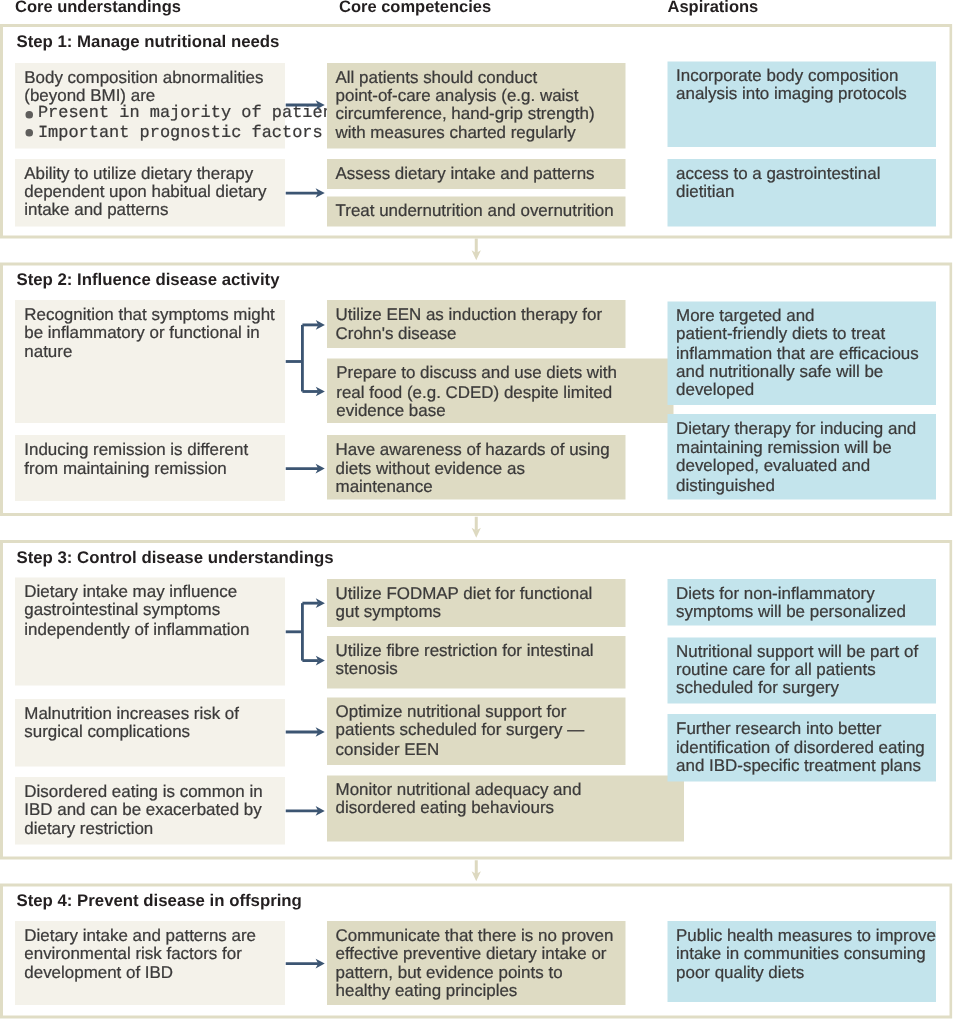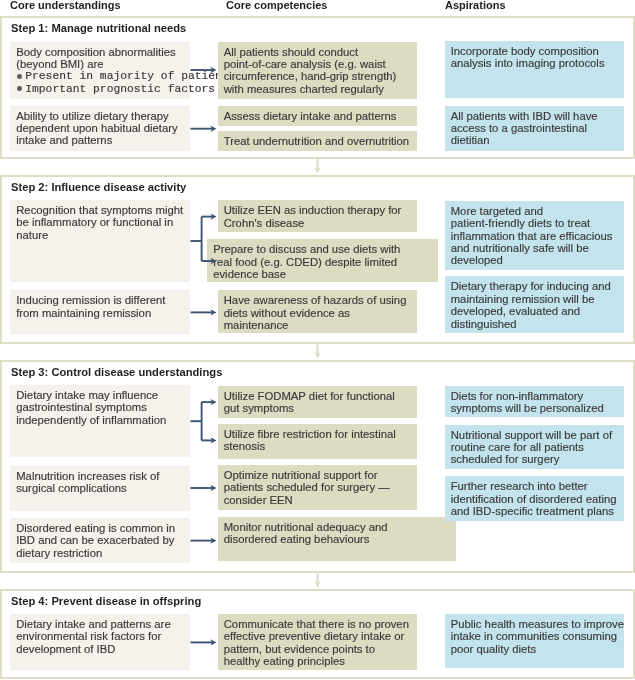--- a/index.html
+++ b/index.html
@@ -50,40 +50,39 @@
       <div class="ln">Assess dietary intake and patterns</div>
     </div>
 <div class="bx c2" style="left:217.5px;top:130.5px;width:199.0px;height:20.0px">
       <div class="ln">Treat undernutrition and overnutrition</div>
     </div>
 <div class="bx c3" style="left:444.5px;top:41.0px;width:179.0px;height:57.0px">
       <div class="ln">Incorporate body composition</div>
       <div class="ln">analysis into imaging protocols</div>
     </div>
 <div class="bx c3" style="left:444.5px;top:105.5px;width:179.0px;height:45.0px">
-      <div class="ln">All patients with IBD will have</div>
       <div class="ln">access to a gastrointestinal</div>
       <div class="ln">dietitian</div>
     </div>
 <div class="step" style="left:0px;top:175px;width:635px;height:169px"></div>
 <div class="steptitle" style="left:11px;top:181.4px">Step 2: Influence disease activity</div>
 <div class="bx c1" style="left:10.0px;top:199.8px;width:180.0px;height:81.8px">
       <div class="ln">Recognition that symptoms might</div>
       <div class="ln">be inflammatory or functional in</div>
       <div class="ln">nature</div>
     </div>
 <div class="bx c1" style="left:10.0px;top:290.1px;width:180.0px;height:44.2px">
       <div class="ln">Inducing remission is different</div>
       <div class="ln">from maintaining remission</div>
     </div>
 <div class="bx c2" style="left:217.5px;top:200.2px;width:199.0px;height:31.8px">
       <div class="ln">Utilize EEN as induction therapy for</div>
       <div class="ln">Crohn's disease</div>
     </div>
-<div class="bx c2" style="left:207px;top:239.4px;width:231px;height:42.8px">
+<div class="bx c2" style="left:218px;top:239.4px;width:231px;height:42.8px">
       <div class="ln">Prepare to discuss and use diets with</div>
       <div class="ln">real food (e.g. CDED) despite limited</div>
       <div class="ln">evidence base</div>
     </div>
 <div class="bx c2" style="left:217.5px;top:290.4px;width:199.0px;height:42.6px">
       <div class="ln">Have awareness of hazards of using</div>
       <div class="ln">diets without evidence as</div>
       <div class="ln">maintenance</div>
     </div>
 <div class="bx c3" style="left:444.5px;top:200.6px;width:179.0px;height:69.4px">

